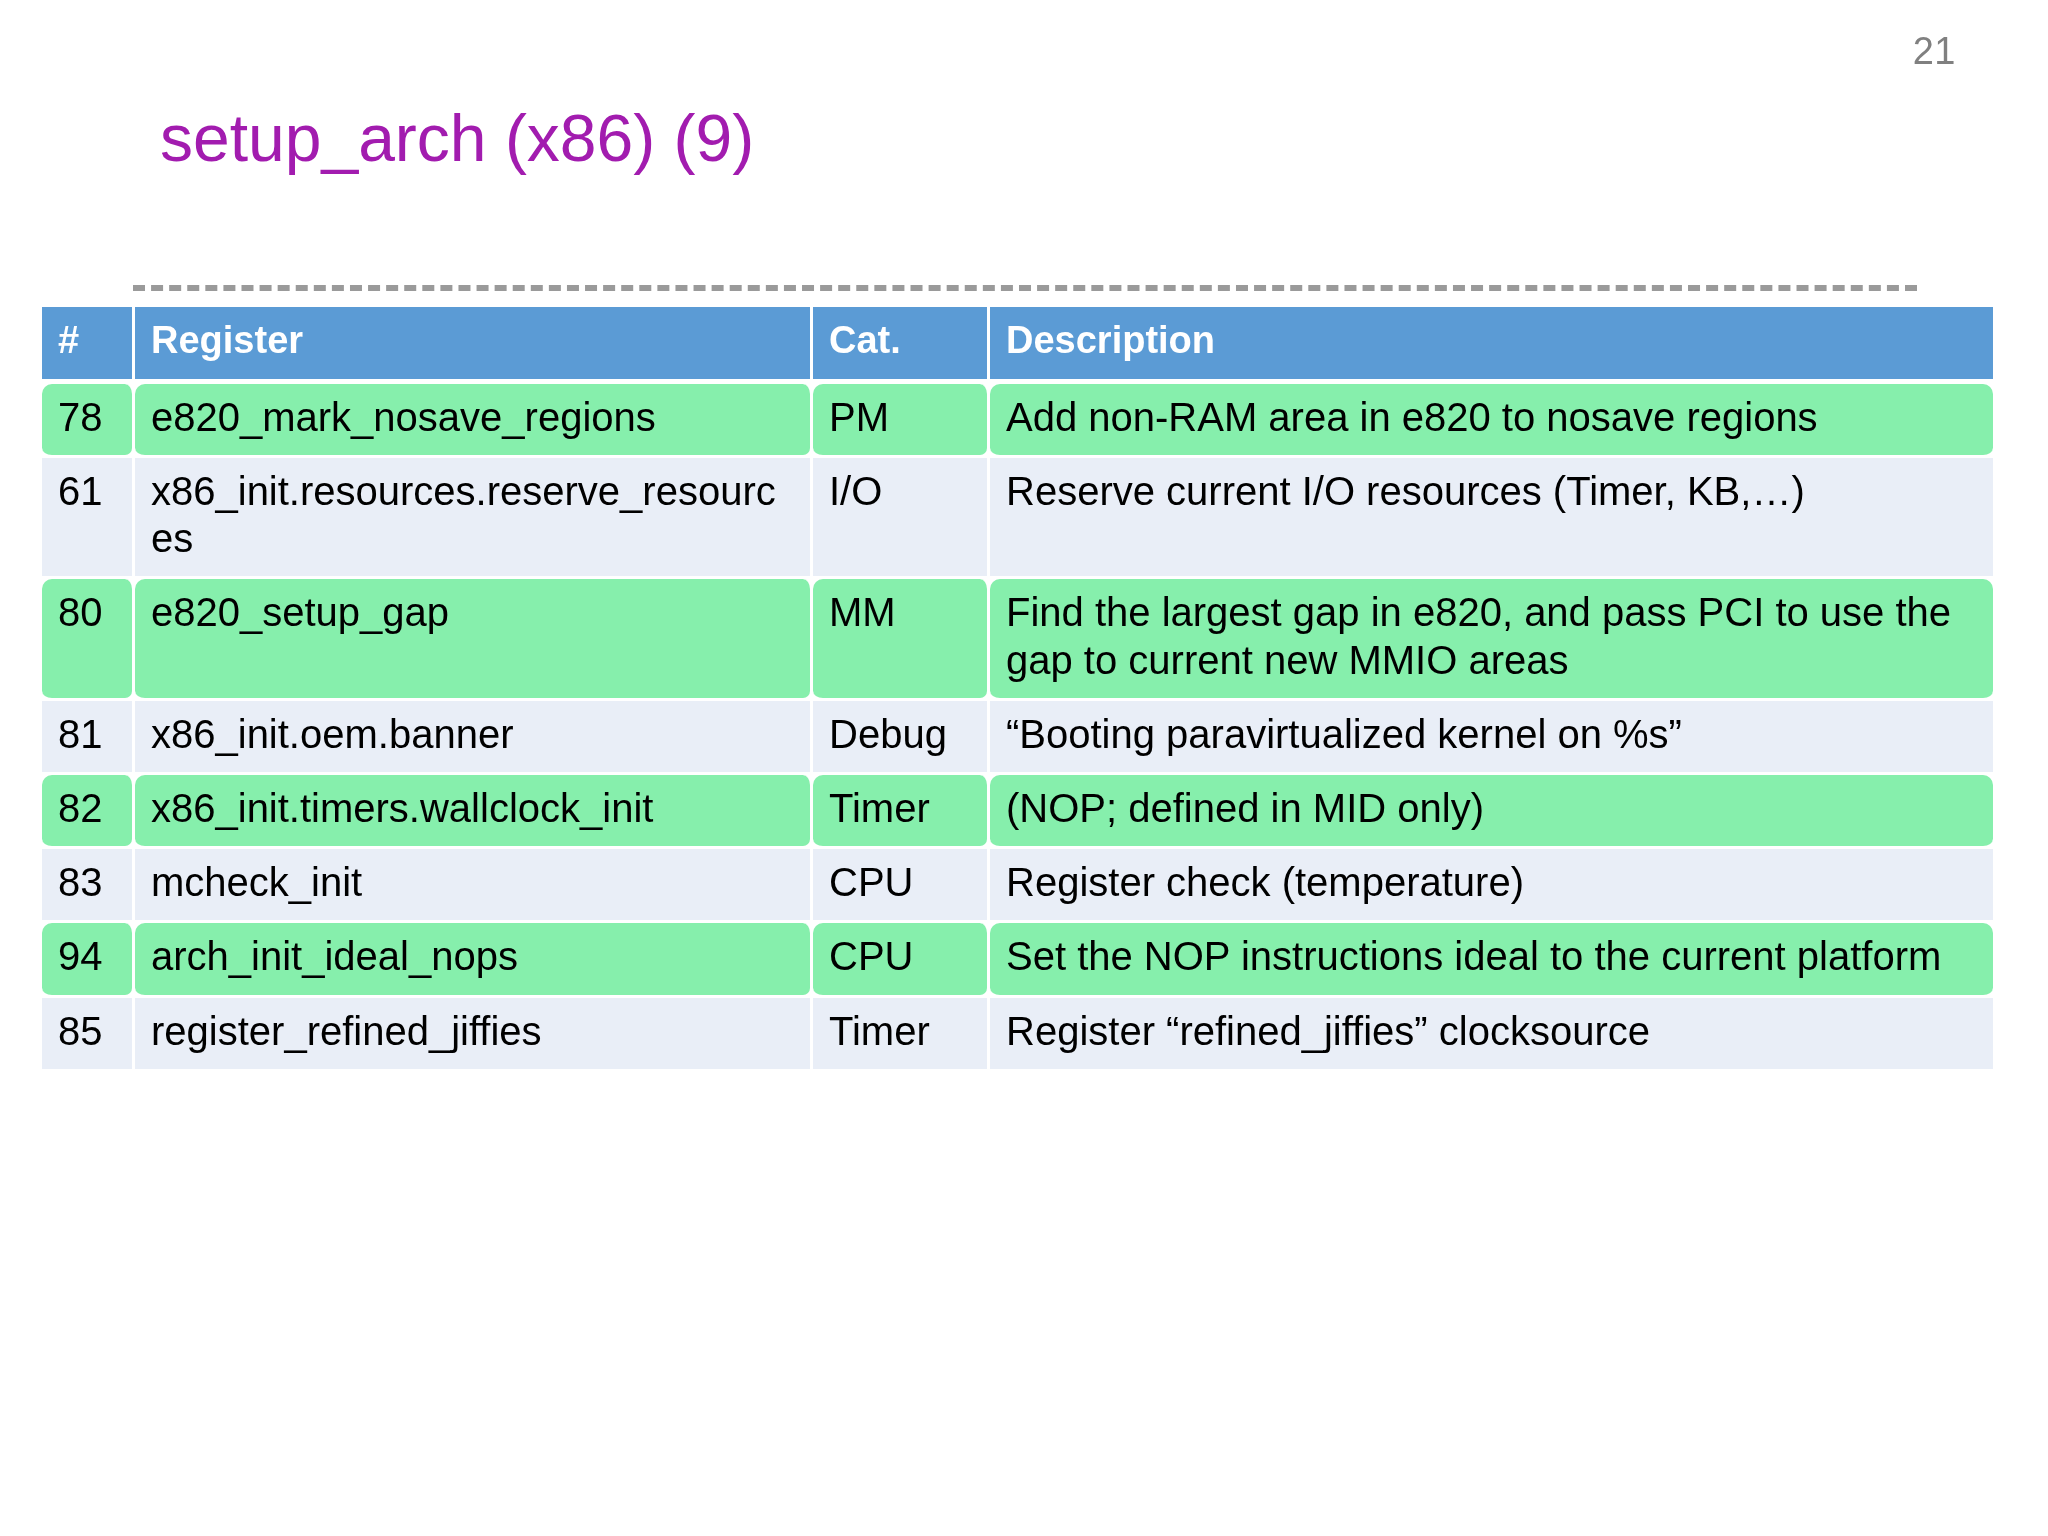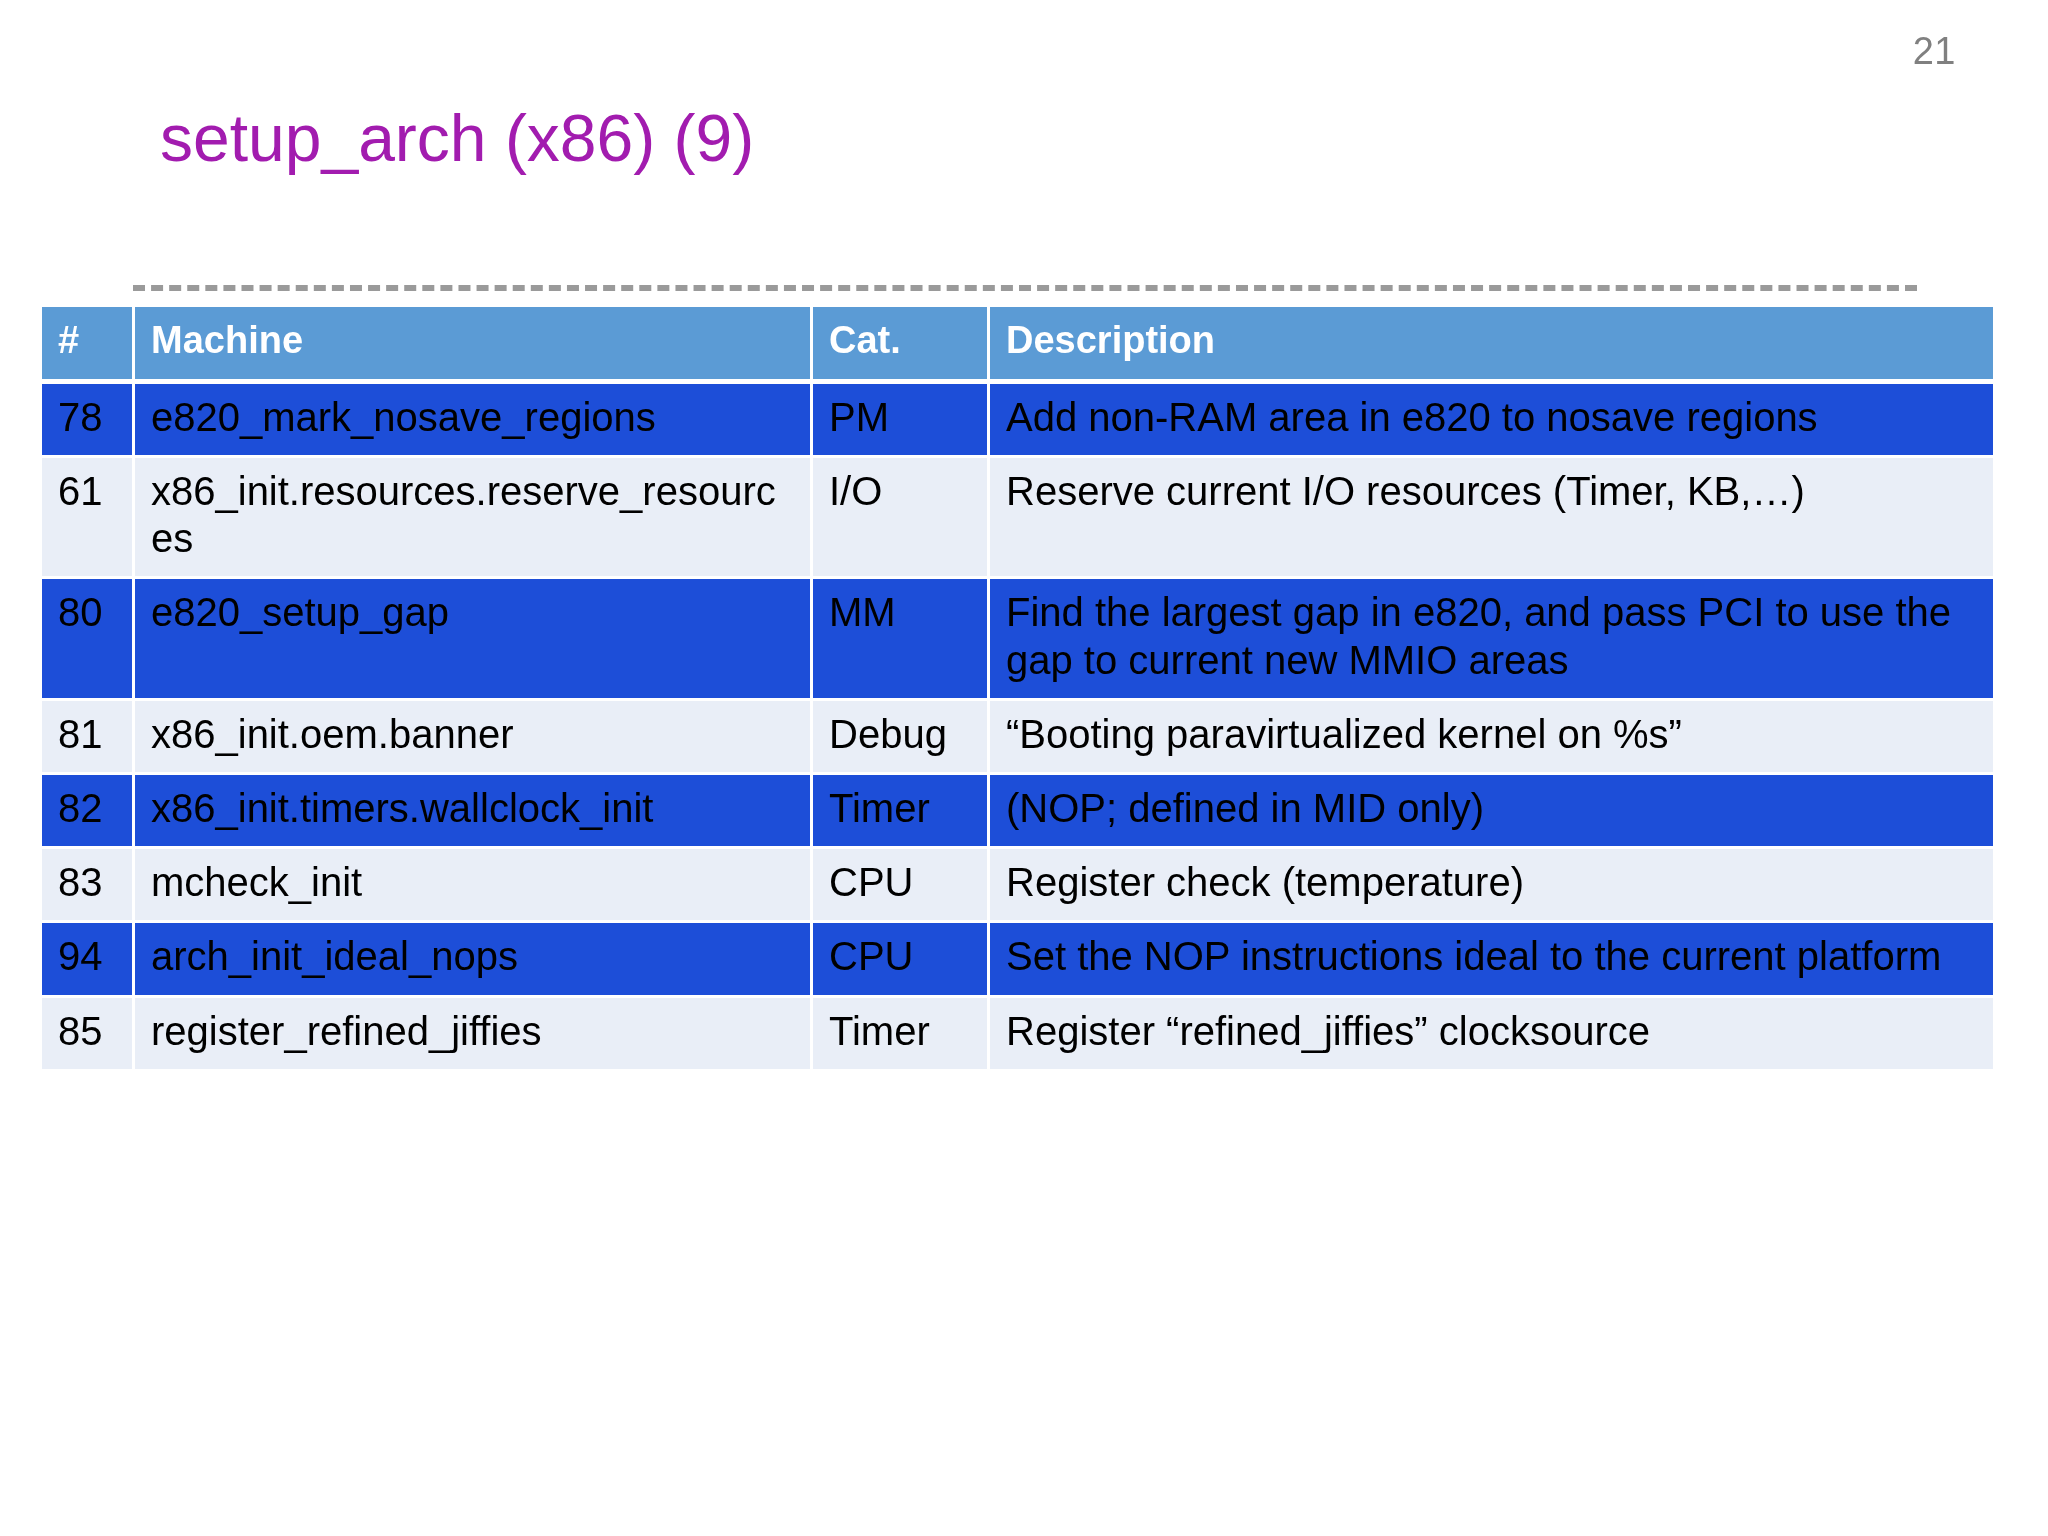--- a/index.html
+++ b/index.html
@@ -87,21 +87,21 @@
     padding: 10px 16px 14px 16px;
     border-right: 3px solid #ffffff;
     border-bottom: 3px solid #ffffff;
     vertical-align: top;
     line-height: 1.18;
     word-wrap: break-word;
     overflow-wrap: break-word;
   }
   tbody td:last-child { border-right: none; }
 
-  tbody tr.band-a td { background: #1d4ed8; }
+  tbody tr.band-a td { background: #86efac; border-radius: 10px; }
   tbody tr.band-b td { background: #e9eef7; }
 
   td.num { text-align: left; }
 </style>
 </head>
 <body>
 
 <div class="page-number">21</div>
 
 <div class="slide-title">setup_arch (x86) (9)</div>
@@ -112,21 +112,21 @@
   <table class="kernel-table">
     <colgroup>
       <col class="c-num">
       <col class="c-fn">
       <col class="c-cat">
       <col class="c-desc">
     </colgroup>
     <thead>
       <tr>
         <th>#</th>
-        <th>Machine</th>
+        <th>Register</th>
         <th>Cat.</th>
         <th>Description</th>
       </tr>
     </thead>
     <tbody>
       <tr class="band-a">
         <td class="num">78</td>
         <td>e820_mark_nosave_regions</td>
         <td>PM</td>
         <td>Add non-RAM area in e820 to nosave regions</td>

